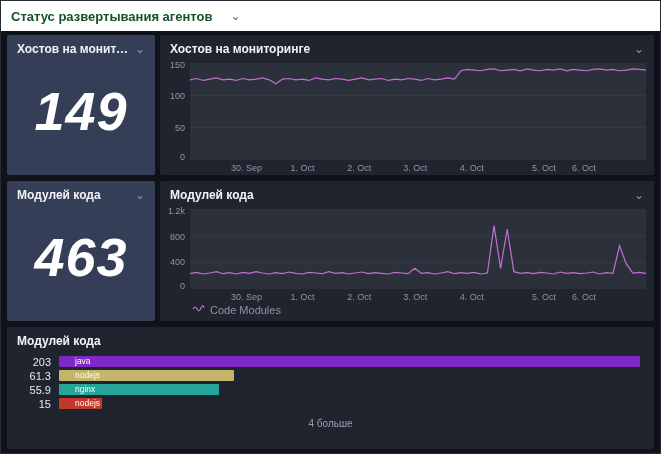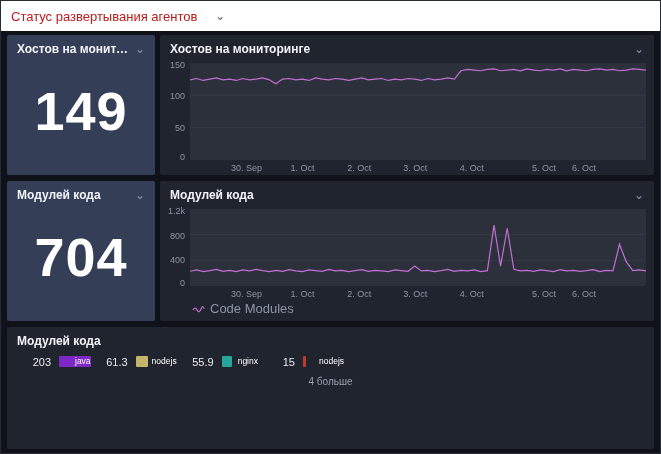--- a/index.html
+++ b/index.html
@@ -1,57 +1,57 @@
 <!DOCTYPE html>
 <html><head>
 <meta charset="utf-8">
 <style>
   * { margin:0; padding:0; box-sizing:border-box; }
   body { background:#000; font-family:"Liberation Sans","DejaVu Sans",sans-serif; }
   .app { width:661px; height:454px; background:#0f1219; border:1px solid #262b36; overflow:hidden; display:flex; flex-direction:column; }
 
   .topbar { height:30px; background:#ffffff; display:flex; align-items:center; padding:0 10px; flex:none; }
-  .topbar-title { font-size:13px; font-weight:400; color:#b91c1c; }
+  .topbar-title { font-size:13px; font-weight:700; color:#14532d; }
   .topbar .chev { margin-left:18px; color:#5e646f; }
 
   .grid { flex:1; padding:4px 6px 6px; display:flex; flex-direction:column; gap:6px; }
   .row { display:flex; gap:5px; height:140px; flex:none; }
 
   .panel { border-radius:2px; display:flex; flex-direction:column; overflow:hidden; }
   .number-panel { width:148px; flex:none; background:#343e57; }
   .chart-panel { flex:1; background:#20242f; }
   .bottom-panel { height:122px; flex:none; background:#20242f; }
 
   .panel-head { display:flex; align-items:center; justify-content:space-between; padding:7px 10px 4px; gap:6px; }
   .panel-title { font-size:12px; font-weight:700; color:#f2f4f8; white-space:nowrap; overflow:hidden; text-overflow:ellipsis; }
   .chev { color:#8b93a3; font-size:12px; line-height:1; cursor:pointer; flex:none; }
 
-  .big-number { flex:1; display:flex; align-items:center; justify-content:center; font-size:54px; font-weight:700; color:#ffffff; padding-bottom:14px; letter-spacing:1px; }
+  .big-number { flex:1; display:flex; align-items:center; justify-content:center; font-size:54px; font-weight:700; color:#ffffff; padding-bottom:14px; letter-spacing:1px;font-style:italic; }
 
   .chart-body { flex:1; display:flex; padding:3px 8px 0 4px; min-height:0; }
   .ylabels { width:26px; position:relative; flex:none; }
   .ylabels span { position:absolute; right:5px; font-size:9px; color:#8f95a3; }
   .ylabels span:nth-child(1) { top:-3px; }
   .ylabels span:nth-child(2) { top:calc(33.33% - 4px); }
   .ylabels span:nth-child(3) { top:calc(66.66% - 5px); }
   .ylabels span:nth-child(4) { bottom:-2px; }
   .plot { flex:1; background:#2c303b; position:relative; }
   .plot svg { position:absolute; inset:0; width:100%; height:100%; display:block; }
 
   .xlabels { height:15px; position:relative; margin:0 8px 0 30px; flex:none; }
   .xlabels span { position:absolute; top:3px; transform:translateX(-50%); font-size:9px; color:#8f95a3; white-space:nowrap; }
   .xlabels span:nth-child(1){left:12.4%;} .xlabels span:nth-child(2){left:24.7%;}
   .xlabels span:nth-child(3){left:37.1%;} .xlabels span:nth-child(4){left:49.4%;}
   .xlabels span:nth-child(5){left:61.8%;} .xlabels span:nth-child(6){left:74.1%;padding-left:32px;}
   .xlabels span:nth-child(7){left:86.4%;}
 
-  .legend { display:flex; align-items:center; gap:5px; padding:0 0 5px 32px; font-size:13px; color:#8f95a3; flex:none; }
+  .legend { display:flex; gap:5px; padding:0 0 5px 32px; font-size:11px; color:#8f95a3; flex:none; }
   .legend svg { display:block; }
 
-  .bars { padding:4px 14px 0 10px; display:flex; flex-direction:row; gap:3px; }
+  .bars { padding:4px 14px 0 10px; display:flex; flex-direction:column; gap:3px; }
   .bar-row { display:flex; align-items:center; gap:8px; height:11px; }
   .bar-val { width:34px; text-align:right; font-size:11px; color:#e8eaef; flex:none; }
   .bar-track { flex:1; height:11px; position:relative; }
   .bar { height:100%; display:flex; align-items:center; border-radius:1px; }
   .bar-label { font-size:8.5px; color:#ffffff; padding-left:16px; line-height:1; white-space:nowrap; }
   .more { text-align:center; font-size:10px; color:#9aa0ad; padding:9px 0 4px; cursor:pointer; }
 </style>
 </head>
 <body>
 
@@ -104,21 +104,21 @@
         </div>
       </section>
     </div>
 
     <div class="row">
       <section class="panel number-panel">
         <div class="panel-head">
           <span class="panel-title">Модулей кода</span>
           <span class="chev">⌄</span>
         </div>
-        <div class="big-number">704</div>
+        <div class="big-number">463</div>
       </section>
 
       <section class="panel chart-panel">
         <div class="panel-head">
           <span class="panel-title">Модулей кода</span>
           <span class="chev">⌄</span>
         </div>
         <div class="chart-body">
           <div class="ylabels">
             <span>1.2k</span>

